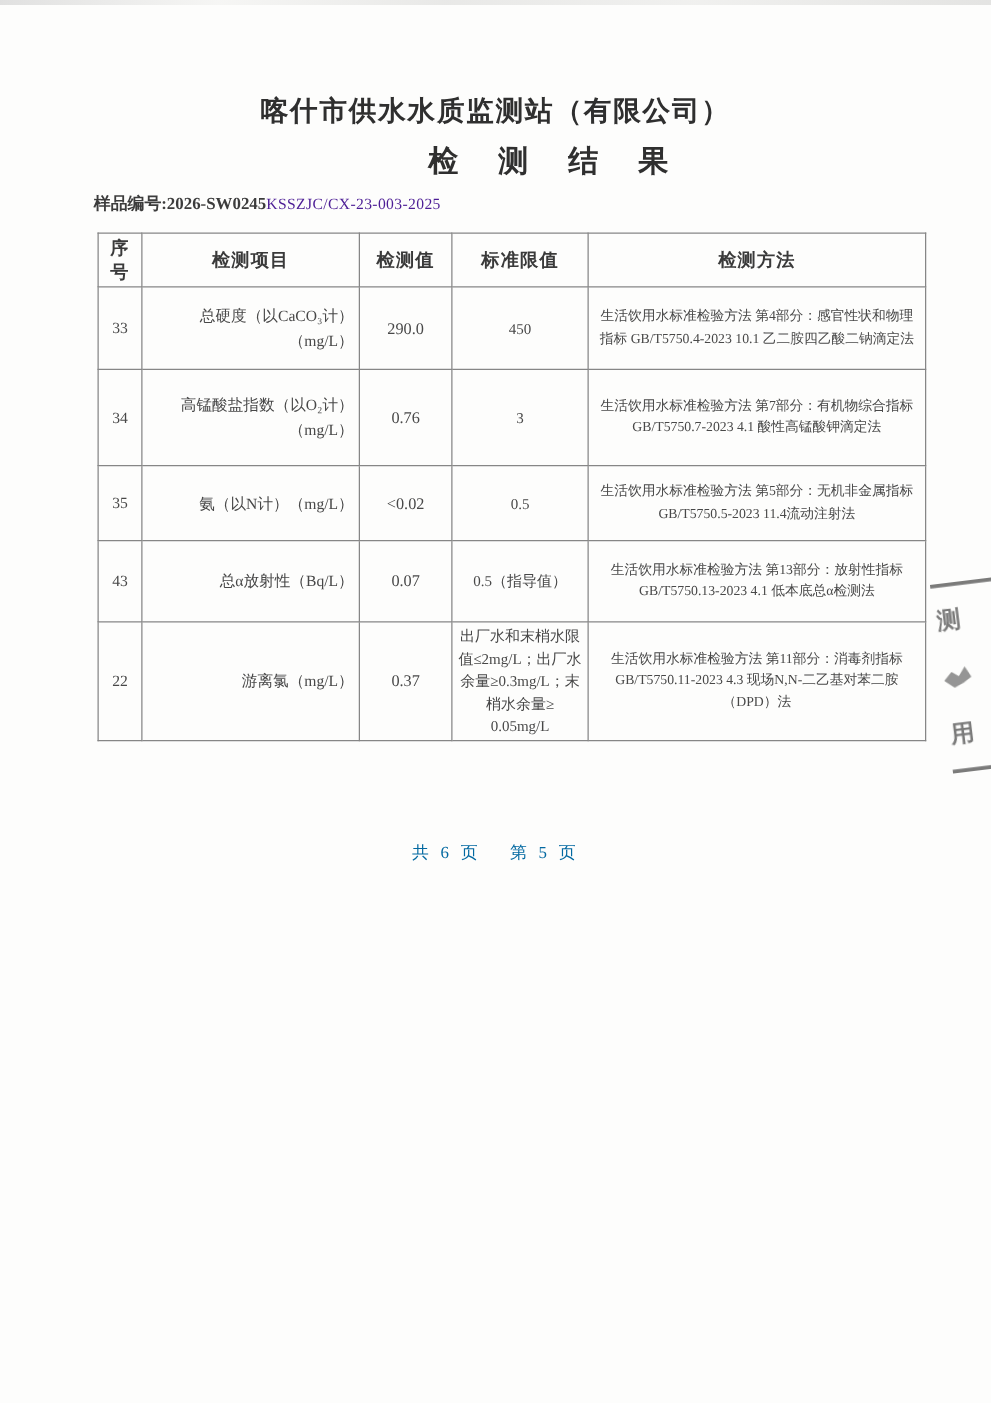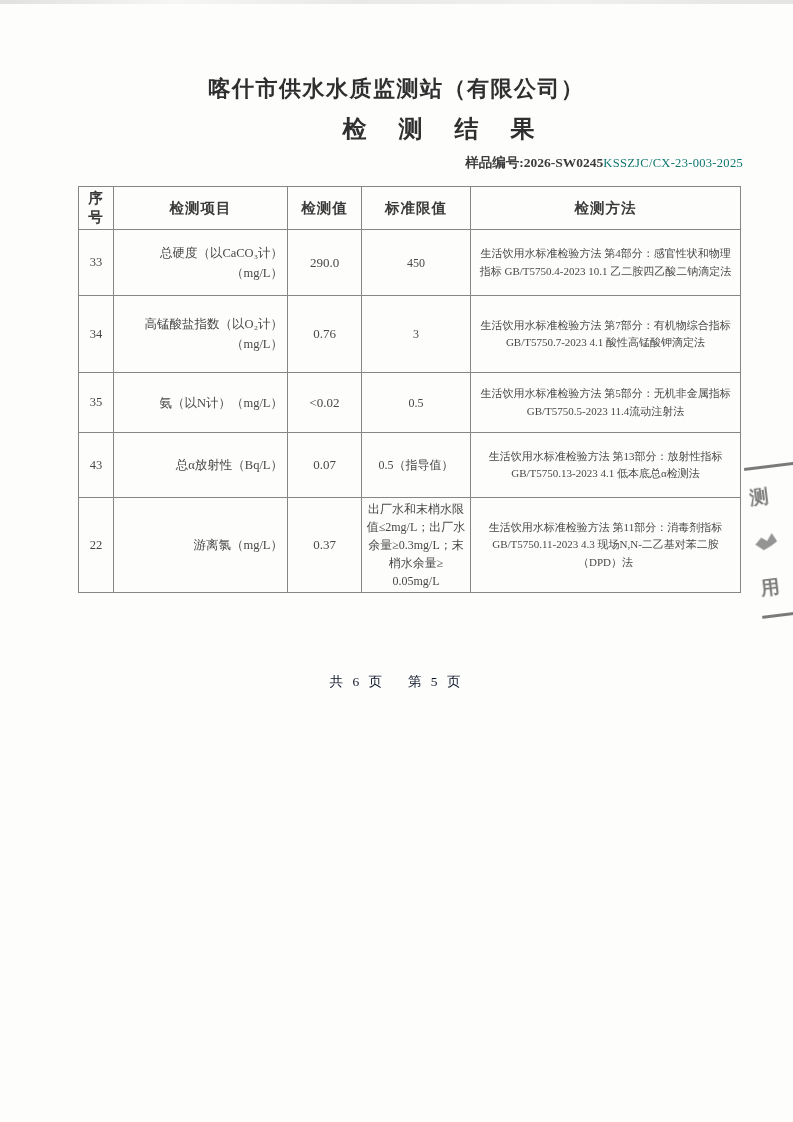--- a/index.html
+++ b/index.html
@@ -17,24 +17,24 @@
   .org-title{
     position:absolute; top:74px; left:0; width:100%;
     text-align:center; font-size:22px; font-weight:700; letter-spacing:1.5px; color:#2f2f2f;font-family:Liberation Serif, serif;
   }
   .doc-title{
     position:absolute; top:113px; left:0; width:100%;
     text-align:center; font-size:24px; font-weight:700; letter-spacing:4px; color:#2f2f2f;margin-left:44px;
   }
   .meta-row{
     position:absolute; top:154px; left:75px; right:50px;
-    display:flex; justify-content:flex-end; align-items:baseline;
+    display:flex; justify-content:flex-start; align-items:baseline;
   }
   .sample-no{font-size:13.5px; font-weight:700; color:#3c3c3c;}
-  .record-no{font-size:12.5px; color:#0f766e; letter-spacing:.3px;}
+  .record-no{font-size:12.5px; color:#4c1d95; letter-spacing:.3px;}
   table.results{
     position:absolute; top:186px; left:78px; width:662px;
     border-collapse:collapse; table-layout:fixed;
     background:transparent;
   }
   table.results col.c-no{width:35px;}
   table.results col.c-item{width:174px;}
   table.results col.c-val{width:74px;}
   table.results col.c-lim{width:109px;}
   table.results col.c-met{width:270px;}
@@ -51,21 +51,21 @@
   tbody tr:nth-child(4){height:65px;}
   tbody tr:nth-child(5){height:65px;}
   tbody tr:nth-child(6){height:107px;}
   td.no{ text-align:center; font-size:12.5px; }
   td.item{ text-align:right; font-size:12.5px; padding-left:8px; line-height:1.6; }
   td.value{ text-align:center; font-size:13px; }
   td.limit{ text-align:center; font-size:12px; line-height:1.5; padding:2px 6px; }
   td.method{ text-align:center; font-size:11px; line-height:1.55; padding:3px 7px; color:#4c4c4c; }
   .page-footer{
     position:absolute; top:673px; left:0; width:100%;
-    text-align:center; font-size:13.5px; letter-spacing:3px; color:#0f172a;
+    text-align:center; font-size:13.5px; letter-spacing:3px; color:#0369a1;
   }
   .stamp{
     position:absolute; top:464px; right:-16px; width:56px; height:152px;
     transform:rotate(-7deg);
     border-top:3px solid #3d3d3d; border-bottom:3px solid #3d3d3d;
     opacity:.68; filter:blur(.4px);
     display:flex; flex-direction:column; justify-content:space-around; align-items:flex-start;
     padding:4px 0 4px 2px; box-sizing:border-box;
   }
   .stamp span{font-size:19px; font-weight:700; color:#3d3d3d; line-height:1;}

